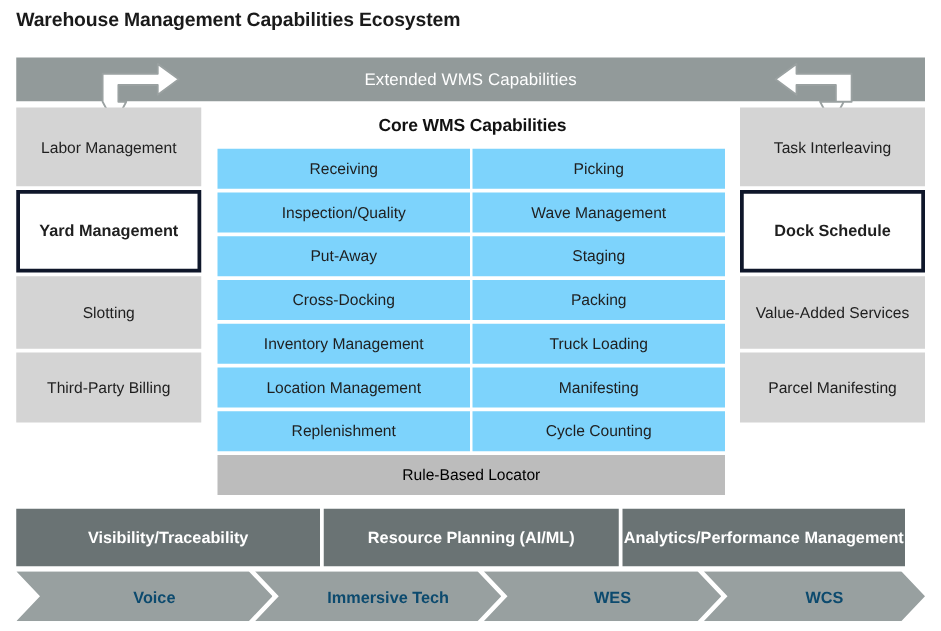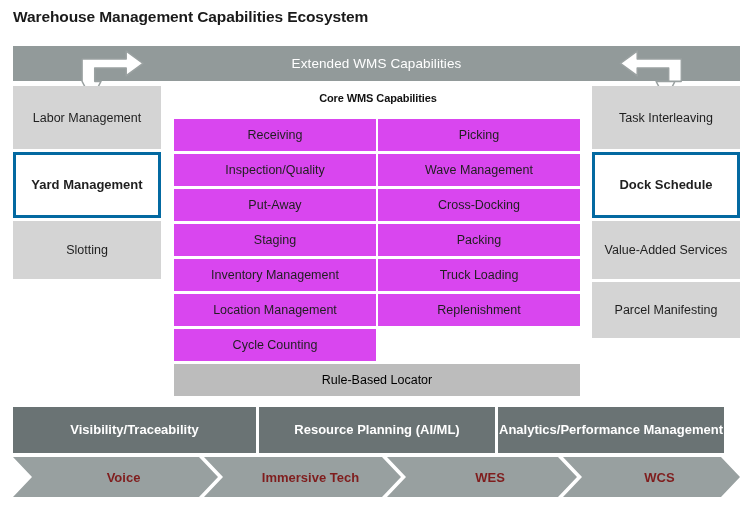--- a/index.html
+++ b/index.html
@@ -48,42 +48,42 @@
     line-height:1.28;
     box-sizing:border-box;
     margin-bottom:3px;
   }
   .side-box.h1{height:63px;}
   .side-box.h2{height:66px;}
   .side-box.h3{height:58px;}
   .side-box.h4{height:56px;}
   .side-box.highlight{
     background:#ffffff;
-    border:3px solid #0369a1;
+    border:3px solid #0f172a;
     font-weight:bold;
     font-size:13px;
   }
 
   
   .core-panel{
     position:absolute;left:172px;top:86px;width:412px;height:318px;
     background:#ffffff;
   }
   .core-title{
     position:absolute;left:0;top:6px;width:100%;
-    text-align:center;font-size:11px;font-weight:bold;color:#111111;
+    text-align:center;font-size:14px;font-weight:bold;color:#111111;
     letter-spacing:-0.1px;
   }
   .core-grid{
     position:absolute;left:2px;top:33px;width:408px;
     display:flex;flex-wrap:wrap;
   }
   .core-cell{
     width:202px;height:32px;margin:0 2px 3px 0;
-    background:#d946ef;
+    background:#7dd3fc;
     display:flex;align-items:center;justify-content:center;
     font-size:12.5px;color:#1f1f1f;
     box-sizing:border-box;
   }
   .core-full{
     position:absolute;left:2px;top:278px;width:406px;height:32px;
     background:#bcbcbc;
     display:flex;align-items:center;justify-content:center;
     font-size:12.5px;color:#000000;
   }
@@ -100,21 +100,21 @@
   .lb1{width:243px;}
   .lb2{width:236px;}
   .lb3{width:226px;}
 
   
   .chev-row{position:absolute;left:13px;top:457px;width:727px;height:40px;}
   .chev{
     position:absolute;top:0;height:40px;
     background:#98a0a0;
     display:flex;align-items:center;justify-content:center;
-    color:#7f1d1d;font-size:13px;font-weight:bold;
+    color:#0c4a6e;font-size:13px;font-weight:bold;
     box-sizing:border-box;
   }
   .chev span{position:relative;left:8px;}
   .c0{left:0px;  width:205px; clip-path:polygon(0 0,186px 0,205px 20px,186px 40px,0 40px,19px 20px);}
   .c1{left:191px;width:197px; clip-path:polygon(0 0,178px 0,197px 20px,178px 40px,0 40px,19px 20px);}
   .c2{left:374px;width:190px; clip-path:polygon(0 0,171px 0,190px 20px,171px 40px,0 40px,19px 20px);}
   .c3{left:550px;width:177px; clip-path:polygon(0 0,158px 0,177px 20px,158px 40px,0 40px,19px 20px);}
 </style>
 </head>
 <body>
@@ -132,43 +132,45 @@
   </svg>
 
   <svg class="hook right" viewBox="0 0 78 56" xmlns="http://www.w3.org/2000/svg">
     <path d="M66 28 L66 8 L24 8 L24 1 L8 12 L24 23 L24 16 L54 16 L54 28 L60 28 L51 44 L42 28 Z" fill="#ffffff" stroke="#9aa1a1" stroke-width="1.4" stroke-linejoin="round" transform="translate(2,4) scale(1.05,1.12)"></path>
   </svg>
 
   <div class="side-col left">
     <div class="side-box h1">Labor Management</div>
     <div class="side-box h2 highlight">Yard Management</div>
     <div class="side-box h3">Slotting</div>
+    <div class="side-box h4">Third-Party Billing</div>
   </div>
 
   <div class="side-col right">
     <div class="side-box h1">Task Interleaving</div>
     <div class="side-box h2 highlight">Dock Schedule</div>
     <div class="side-box h3">Value-Added Services</div>
     <div class="side-box h4">Parcel Manifesting</div>
   </div>
 
   <div class="core-panel">
     <div class="core-title">Core WMS Capabilities</div>
     <div class="core-grid">
       <div class="core-cell">Receiving</div>
       <div class="core-cell">Picking</div>
       <div class="core-cell">Inspection/Quality</div>
       <div class="core-cell">Wave Management</div>
       <div class="core-cell">Put-Away</div>
+      <div class="core-cell">Staging</div>
       <div class="core-cell">Cross-Docking</div>
-      <div class="core-cell">Staging</div>
       <div class="core-cell">Packing</div>
       <div class="core-cell">Inventory Management</div>
       <div class="core-cell">Truck Loading</div>
       <div class="core-cell">Location Management</div>
+      <div class="core-cell">Manifesting</div>
       <div class="core-cell">Replenishment</div>
       <div class="core-cell">Cycle Counting</div>
     </div>
     <div class="core-full">Rule-Based Locator</div>
   </div>
 
   <div class="layer-row">
     <div class="layer-box lb1">Visibility/Traceability</div>
     <div class="layer-box lb2">Resource Planning (AI/ML)</div>
     <div class="layer-box lb3">Analytics/Performance Management</div>

